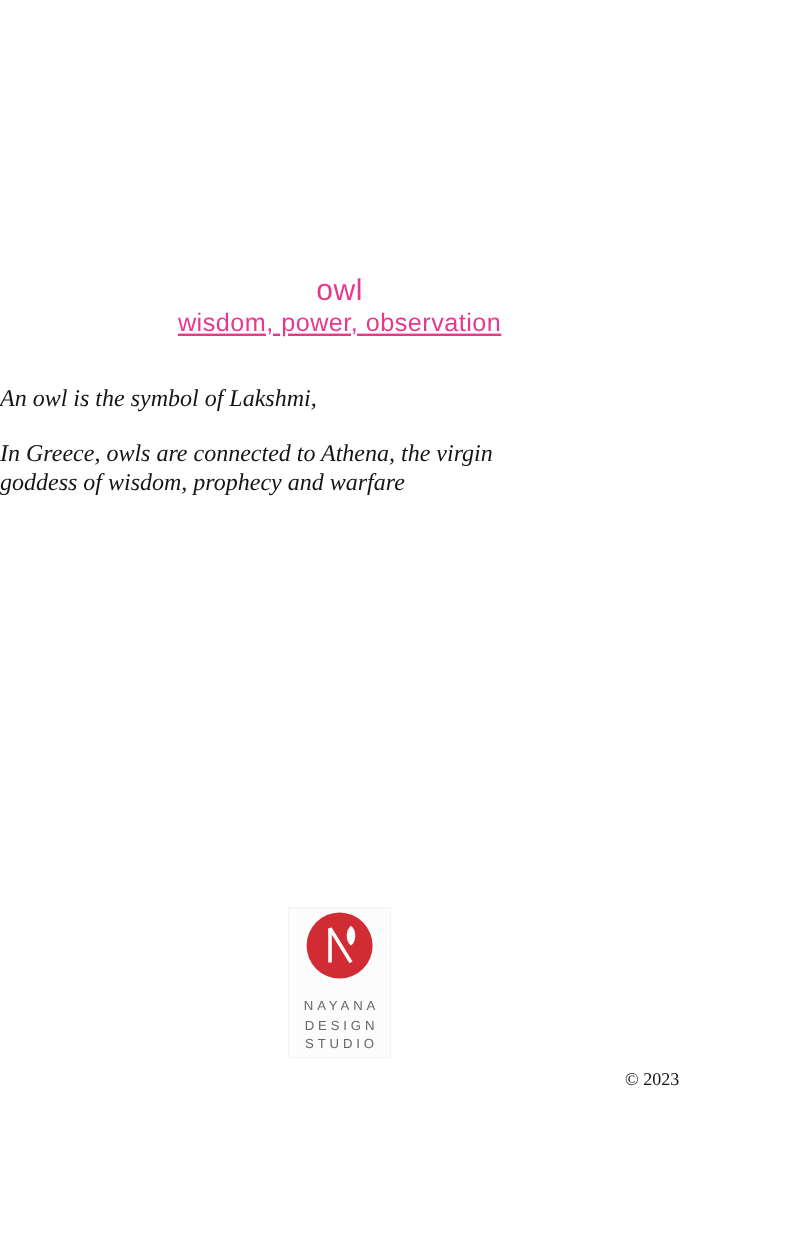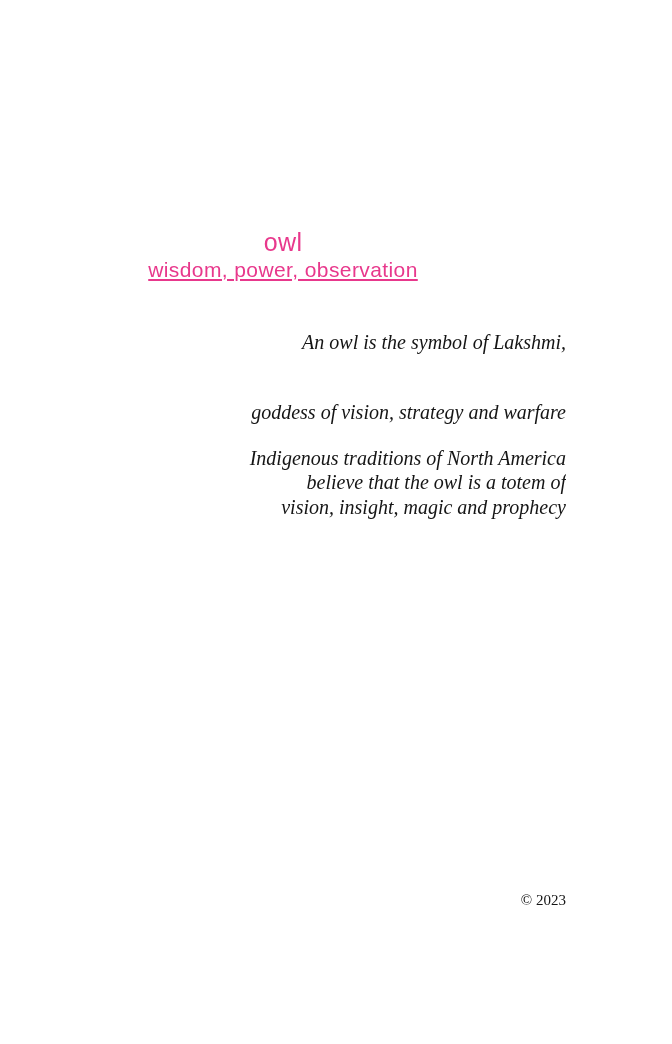--- a/index.html
+++ b/index.html
@@ -18,22 +18,22 @@
     letter-spacing:0.4px;
   }
   #subtitle{
     top:257px;
     font-size:21px;line-height:25px;
     color:#e8388c;
     letter-spacing:0.4px;
     text-decoration:underline;
   }
   #paragraphs{
-    position:absolute;top:330px;left:0;right:0;
-    text-align:right;
+    position:absolute;top:320px;left:0;right:0;
+    text-align:left;
     font-family:"Liberation Serif",serif;
     font-style:italic;
     font-size:20px;line-height:24.5px;
     color:#151515;
   }
   #paragraphs p{margin:0 0 21px 0;}
   #logo-box{
     position:absolute;
     top:756px;left:50%;
     transform:translateX(-50%);
@@ -70,26 +70,34 @@
 
   <div id="title" class="centered">owl</div>
 
   <div id="subtitle" class="centered">wisdom, power, observation</div>
 
   <div id="paragraphs">
     <p>
       <span>An owl is the symbol of Lakshmi,</span><br>
     </p>
     <p>
-      <br>
-      <span>goddess of vision, strategy and warfare</span>
-    </p>
-    <p>
-      <span>Indigenous traditions of North America</span><br>
-      <span>believe that the owl is a totem of</span><br>
-      <span>vision, insight, magic and prophecy</span>
+      <span>In Greece, owls are connected to Athena, the virgin</span><br>
+      <span>goddess of wisdom, prophecy and warfare</span>
     </p>
   </div>
 
+  <div id="logo-box">
+    <svg id="logo-circle-svg" width="56" height="56" viewBox="0 0 56 56">
+      <circle cx="28" cy="28" r="27.5" fill="#d12b33"></circle>
+      <line x1="20" y1="13.5" x2="20" y2="42" stroke="#ffffff" stroke-width="3"></line>
+      <line x1="20" y1="13.5" x2="37.5" y2="42" stroke="#ffffff" stroke-width="3"></line>
+      <path d="M37.5 11.5 C42.3 15, 42.3 24.5, 37.5 28 C32.7 24.5, 32.7 15, 37.5 11.5 Z" fill="#ffffff"></path>
+    </svg>
+    <div id="brand-lines">
+      <div class="brand-line">NAYANA</div>
+      <div class="brand-line">DESIGN</div>
+      <div class="brand-line">STUDIO</div>
+    </div>
+  </div>
 
   <div id="copyright" class="centered">© 2023</div>
 
 </div>
 
 </body></html>

